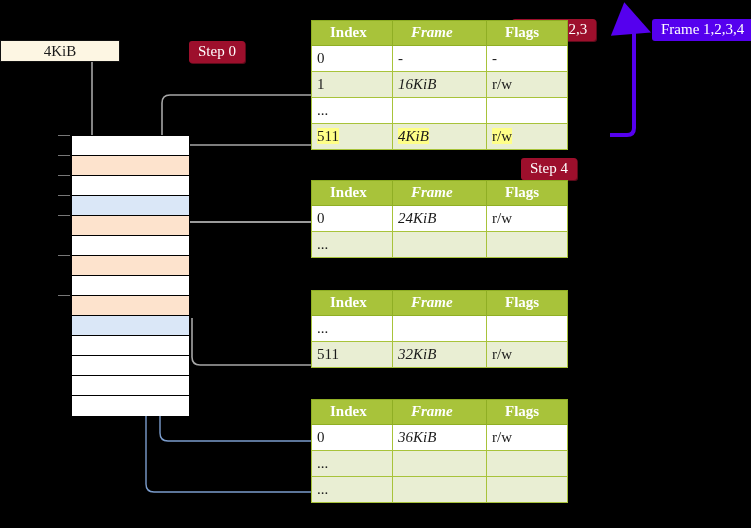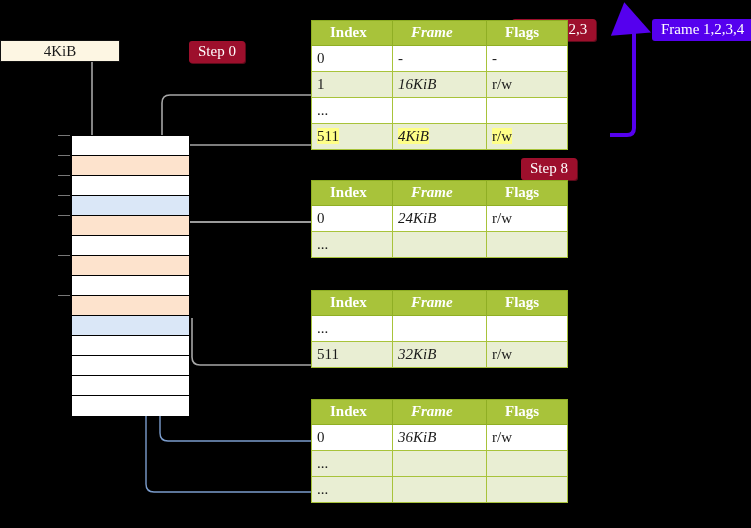--- a/index.html
+++ b/index.html
@@ -165,21 +165,21 @@
   <div class="badge badge-red" style="left:189px; top:41px;">
     <span>Step 0</span>
   </div>
   <div class="badge badge-red" style="left:512px; top:19px;">
     <span>Steps 1,2,3</span>
   </div>
   <div class="badge badge-blue" style="left:652px; top:19px;">
     <span>Frame 1,2,3,4</span>
   </div>
   <div class="badge badge-red" style="left:521px; top:158px;">
-    <span>Step 8</span>
+    <span>Step 4</span>
   </div>
 
   <div id="memcol">
       <div class="memrow mem-white" style="top: 0px; background: rgb(255, 255, 255);"></div>
       <div class="memrow mem-orange" style="top: 20px; background: rgb(253, 227, 205);"></div>
       <div class="memrow mem-white" style="top: 40px; background: rgb(255, 255, 255);"></div>
       <div class="memrow mem-blue" style="top: 60px; background: rgb(218, 231, 247);"></div>
       <div class="memrow mem-orange" style="top: 80px; background: rgb(253, 227, 205);"></div>
       <div class="memrow mem-white" style="top: 100px; background: rgb(255, 255, 255);"></div>
       <div class="memrow mem-orange" style="top: 120px; background: rgb(253, 227, 205);"></div>

